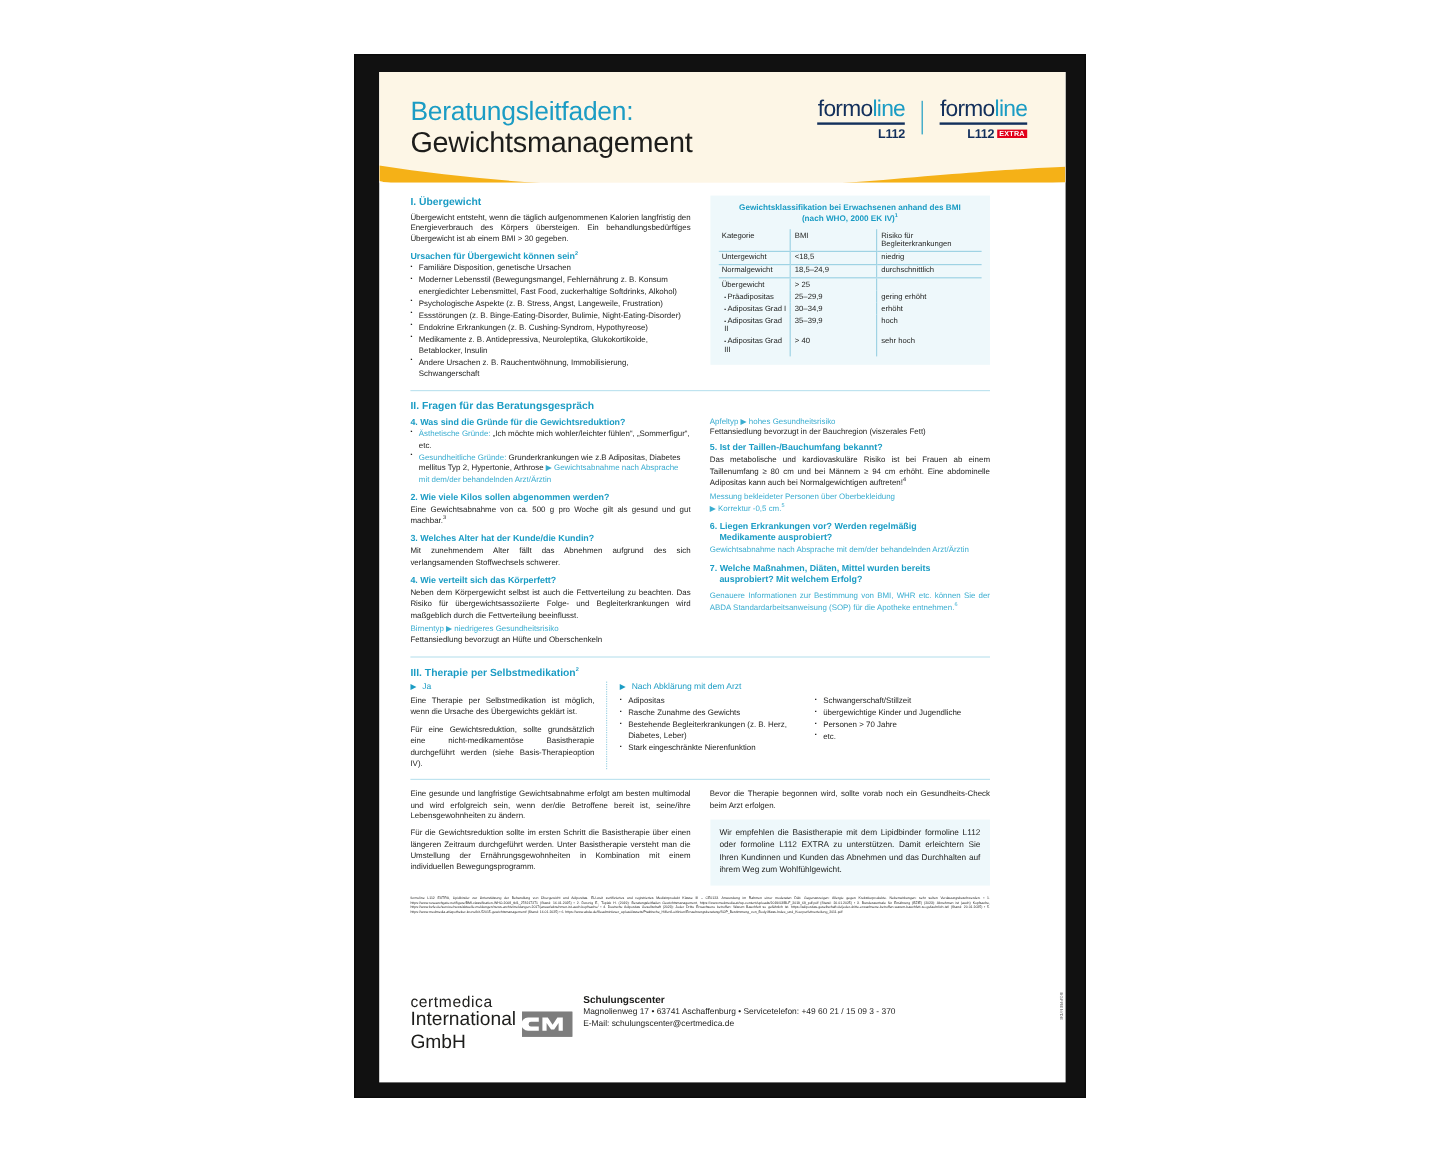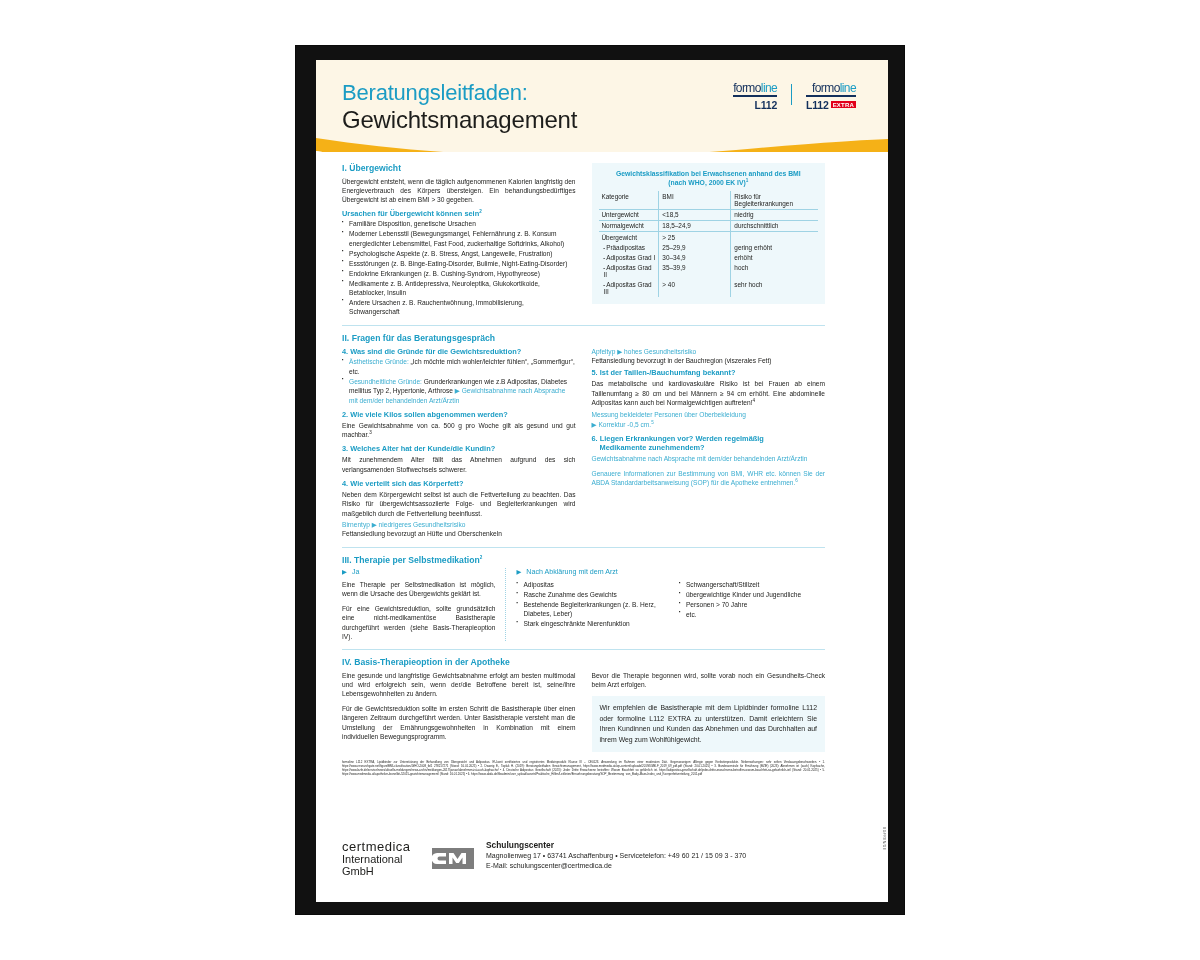--- a/index.html
+++ b/index.html
@@ -32,21 +32,21 @@
   }
   .hdr-title {
     position: absolute; left: 26px; top: 20px;
     line-height: 1.16;
   }
   .hdr-title .l1 { display:block; font-size: 22px; color: #1b9cc4; font-weight: 400; letter-spacing:-0.2px;}
   .hdr-title .l2 { display:block; font-size: 24px; color: #1d1d1b; font-weight: 400; letter-spacing:-0.2px;}
 
   .logos { position:absolute; right: 18px; top: 22px; display:flex; align-items:flex-start; gap:0px;}
   .logo { position:relative; padding: 0 14px; text-align:right; }
-  .logo .word { font-size: 12px; letter-spacing:-0.6px; line-height:1; white-space:nowrap;}
+  .logo .word { font-size: 19px; letter-spacing:-0.6px; line-height:1; white-space:nowrap;}
   .logo .word .a { color:#13305c; font-weight:400;}
   .logo .word .b { color:#1b9cc4; font-weight:400;}
   .logo .rule { height:1.6px; background:#13305c; margin-top:1px;}
   .logo .sub { margin-top:2px; font-size:10.5px; font-weight:700; color:#13305c; letter-spacing:-0.2px; display:flex; justify-content:flex-end; align-items:center; gap:2px;}
   .logo .extra { background:#e2001a; color:#fff; font-size:6px; font-weight:700; padding:1px 2px 0.5px; letter-spacing:0.2px; }
   .logo-divider { width:1px; background:#1b9cc4; align-self:stretch; margin:2px 0 6px; }
 
   .wave { position:absolute; left:0; top:76px; width:572px; height:34px; }
 
   
@@ -100,21 +100,21 @@
   .note { background:#eef8fb; padding:7px 8px; margin-top:7px; }
   .note p { font-size:6.9px; line-height:1.5; }
 
   
   .fn { margin-top:9px; font-size:2.9px; line-height:1.35; color:#1d1d1b; text-align:justify; }
 
   
   .footer { position:absolute; left:26px; right:26px; bottom:24px; display:flex; align-items:flex-start; gap:12px; }
   .cm-logo { width:132px; flex:0 0 auto; }
   .cm-logo .cm1 { font-size:13px; letter-spacing:0.5px; color:#1d1d1b; line-height:1; font-family:"Liberation Sans", sans-serif;}
-  .cm-logo .cm2 { font-size:11px; color:#1d1d1b; line-height:1.15; }
+  .cm-logo .cm2 { font-size:16px; color:#1d1d1b; line-height:1.15; }
   .cm-mark { width:42px; height:21px; background:#7d7d7d; display:inline-block; position:relative; vertical-align:middle;}
   .cm-row { display:flex; align-items:center; gap:5px; }
   .sc { }
   .sc .t { font-size:8.4px; font-weight:700; color:#1d1d1b; line-height:1.3; }
   .sc .l { font-size:7px; color:#1d1d1b; line-height:1.45; }
   .vcode {
     position:absolute; right:2px; bottom:52px;
     writing-mode: vertical-rl; font-size:3.4px; color:#555; letter-spacing:0.4px;
   }
 </style>
@@ -259,24 +259,28 @@
           <p class="tealtx">Apfeltyp ▶ hohes Gesundheitsrisiko</p>
           <p>Fettansiedlung bevorzugt in der Bauchregion (viszerales Fett)</p>
 
           <h3 class="q" style="margin-top:3px;">5. Ist der Taillen-/Bauchumfang bekannt?</h3>
           <p class="j"><span>Das metabolische und kardiovaskuläre Risiko ist bei Frauen ab einem Taillenumfang ≥ 80 cm und bei Männern ≥ 94 cm erhöht. Eine abdominelle Adipositas kann auch bei Normalgewichtigen auftreten!</span><sup>4</sup></p>
           <p class="tealtx" style="margin-top:3px;">Messung bekleideter Personen über Oberbekleidung</p>
           <p class="tealtx"><span>▶ Korrektur -0,5 cm.</span><sup>5</sup></p>
 
           <h3 class="q">
             <span>6. Liegen Erkrankungen vor? Werden regelmäßig</span><br>
-            <span style="padding-left:8px; display:inline-block;">Medikamente zunehmendem?</span>
+            <span style="padding-left:8px; display:inline-block;">Medikamente ausprobiert?</span>
           </h3>
           <p class="tealtx">Gewichtsabnahme nach Absprache mit dem/der behandelnden Arzt/Ärztin</p>
 
+          <h3 class="q">
+            <span>7. Welche Maßnahmen, Diäten, Mittel wurden bereits</span><br>
+            <span style="padding-left:8px; display:inline-block;">ausprobiert? Mit welchem Erfolg?</span>
+          </h3>
           <p class="tealtx" style="margin-top:5px; text-align:justify;"><span>Genauere Informationen zur Bestimmung von BMI, WHR etc. können Sie der ABDA Standardarbeitsanweisung (SOP) für die Apotheke entnehmen.</span><sup>6</sup></p>
         </div>
       </div>
 
       <hr class="rule">
 
       <h2 class="sec"><span>III. Therapie per Selbstmedikation</span><sup>2</sup></h2>
       <div class="s3">
         <div class="c-a">
           <div class="s3head">
@@ -304,21 +308,20 @@
             <li>Schwangerschaft/Stillzeit</li>
             <li>übergewichtige Kinder und Jugendliche</li>
             <li>Personen &gt; 70 Jahre</li>
             <li>etc.</li>
           </ul>
         </div>
       </div>
 
       <hr class="rule">
 
-      <h2 class="sec">IV. Basis-Therapieoption in der Apotheke</h2>
       <div class="s4">
         <div class="col">
           <p class="j">Eine gesunde und langfristige Gewichtsabnahme erfolgt am besten multimodal und wird erfolgreich sein, wenn der/die Betroffene bereit ist, seine/ihre Lebensgewohnheiten zu ändern.</p>
           <p class="j" style="margin-top:5px;">Für die Gewichtsreduktion sollte im ersten Schritt die Basistherapie über einen längeren Zeitraum durchgeführt werden. Unter Basistherapie versteht man die Umstellung der Ernährungsgewohnheiten in Kombination mit einem individuellen Bewegungsprogramm.</p>
         </div>
         <div class="col">
           <p class="j">Bevor die Therapie begonnen wird, sollte vorab noch ein Gesundheits-Check beim Arzt erfolgen.</p>
           <div class="note">
             <p class="j">Wir empfehlen die Basistherapie mit dem Lipidbinder formoline L112 oder formoline L112 EXTRA zu unterstützen. Damit erleichtern Sie Ihren Kundinnen und Kunden das Abnehmen und das Durchhalten auf ihrem Weg zum Wohlfühlgewicht.</p>
           </div>

